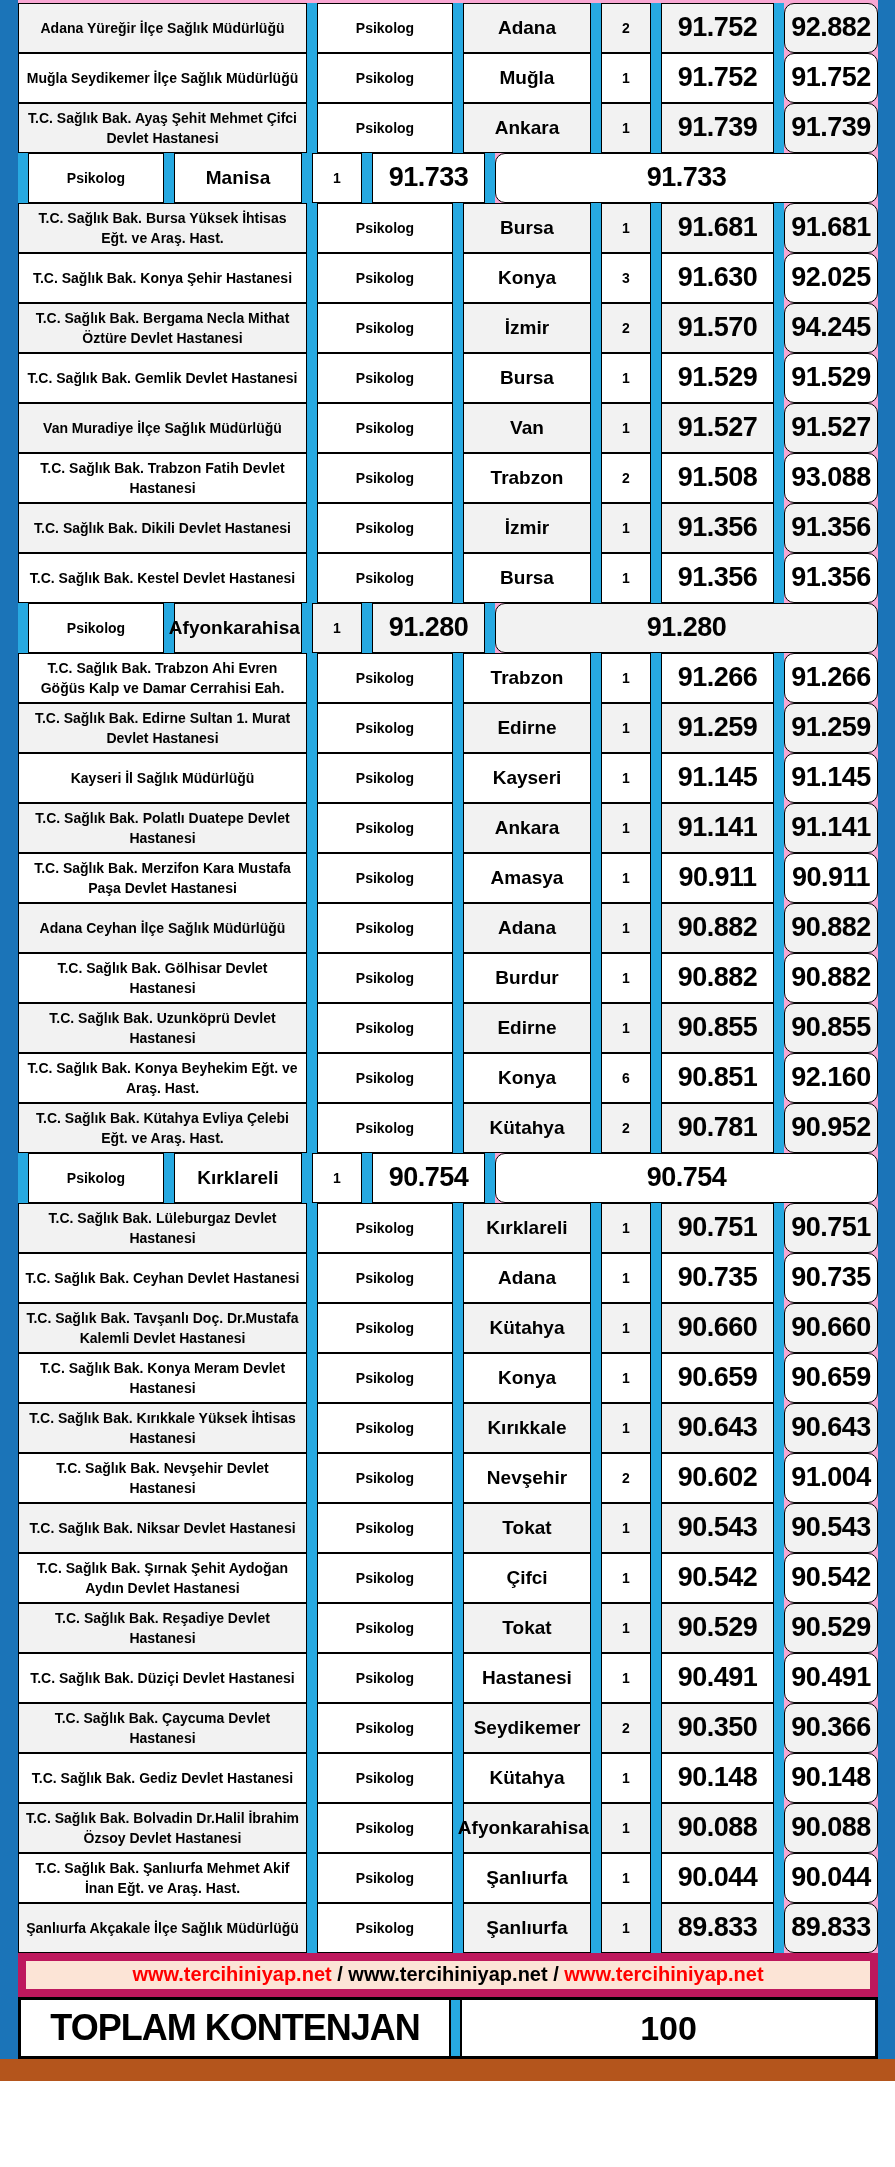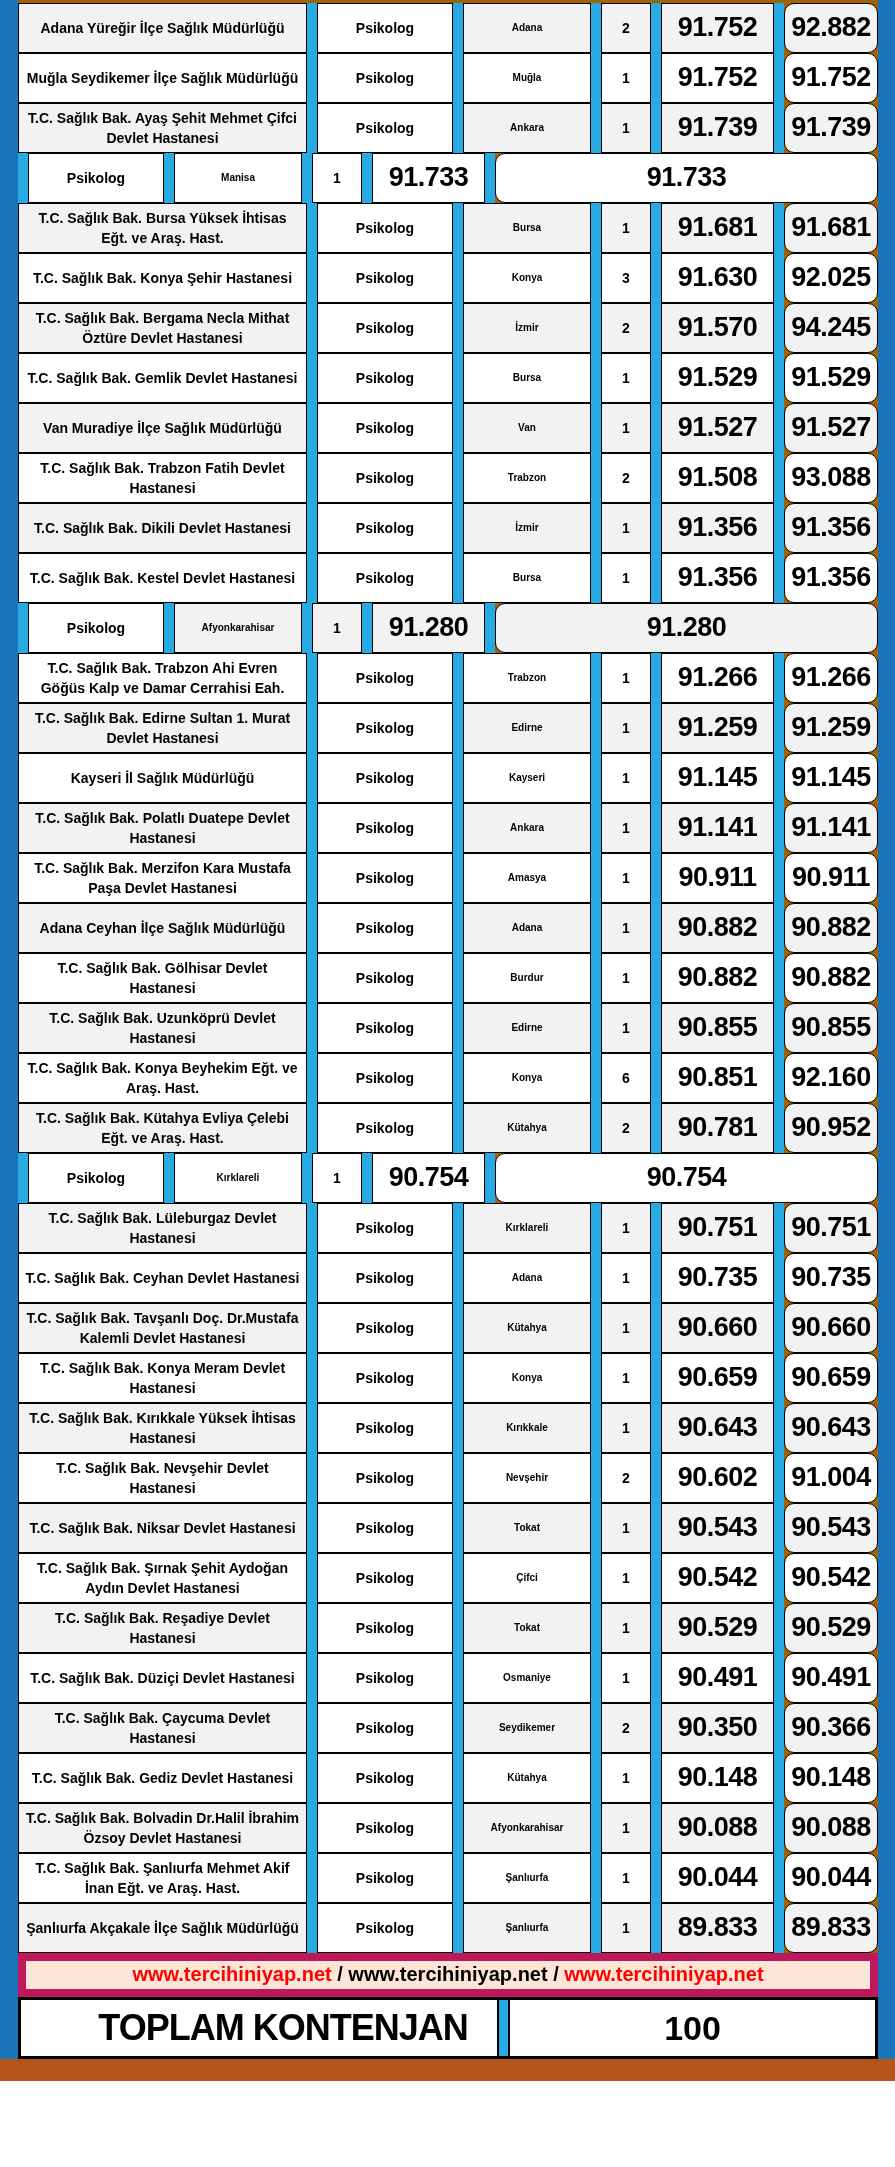--- a/index.html
+++ b/index.html
@@ -3,21 +3,21 @@
 <meta charset="utf-8">
 <style>
   html,body{margin:0;padding:0;background:#ffffff;}
   body{width:895px;font-family:"Liberation Sans", sans-serif;color:#000;}
   .page{width:895px;}
 
   
   .table-wrap{
     border-left:18px solid #1b74b8;
     border-right:17px solid #1b74b8;
-    background:#a16207;
+    background:#f9a8d4;
     padding-top:3px;
     box-sizing:border-box;
   }
 
   .trow{display:flex;align-items:stretch;}
   .cell{
     box-sizing:border-box;
     border:1px solid #000;
     background:#fff;
     display:flex;align-items:center;justify-content:center;
@@ -30,21 +30,21 @@
   .trow.odd .cell{background:#f2f2f2;}
   .trow.odd .c-pos{background:#ffffff;}
 
   .stripe{
     width:10px;flex:0 0 10px;
     background:#27a9e1;
   }
 
   .c-inst{width:289px;flex:0 0 289px;font-size:14px;}
   .c-pos{width:136px;flex:0 0 136px;font-size:14px;}
-  .c-city{width:128px;flex:0 0 128px;font-size:10px;}
+  .c-city{width:128px;flex:0 0 128px;font-size:19px;}
   .c-quota{width:50px;flex:0 0 50px;font-size:14px;}
   .c-s1{width:113px;flex:0 0 113px;font-size:27px;letter-spacing:-0.5px;}
   .c-s2{flex:1 1 auto;font-size:27px;letter-spacing:-0.5px;border-radius:10px;}
 
   
   .url-row{
     box-sizing:border-box;
     border:8px solid #be185d;
     background:#fce4d6;
     text-align:center;
@@ -60,21 +60,21 @@
   .total-row{
     box-sizing:border-box;
     border:3px solid #000;
     background:#fff;
     display:flex;align-items:stretch;
     height:62px;
   }
   .total-label{
     flex:0 0 428px;
     display:flex;align-items:center;justify-content:center;
-    font-weight:bold;font-size:36px;letter-spacing:-1px;margin-left:48px;
+    font-weight:bold;font-size:36px;letter-spacing:-1px;
   }
   .total-stripe{
     flex:0 0 9px;
     background:#27a9e1;
     border-left:2px solid #000;
     border-right:2px solid #000;
   }
   .total-value{
     flex:1 1 auto;
     display:flex;align-items:center;justify-content:center;
@@ -547,21 +547,21 @@
     <div class="cell c-s1">90.529</div>
     <div class="stripe"></div>
     <div class="cell c-s2">90.529</div>
   </div>
 
   <div class="trow">
     <div class="cell c-inst">T.C. Sağlık Bak. Düziçi Devlet Hastanesi</div>
     <div class="stripe"></div>
     <div class="cell c-pos">Psikolog</div>
     <div class="stripe"></div>
-    <div class="cell c-city">Osmaniye</div>
+    <div class="cell c-city">Hastanesi</div>
     <div class="stripe"></div>
     <div class="cell c-quota">1</div>
     <div class="stripe"></div>
     <div class="cell c-s1">90.491</div>
     <div class="stripe"></div>
     <div class="cell c-s2">90.491</div>
   </div>
 
   <div class="trow odd">
     <div class="cell c-inst">T.C. Sağlık Bak. Çaycuma Devlet Hastanesi</div>

